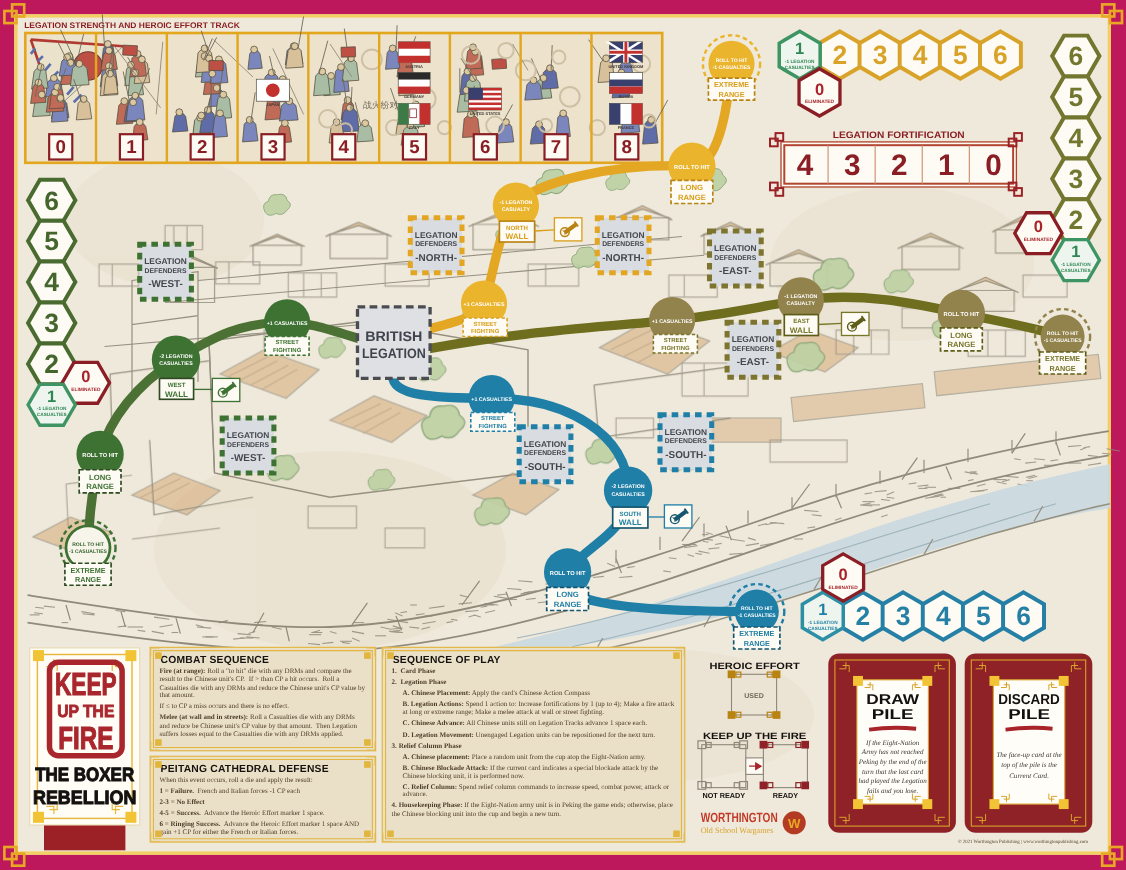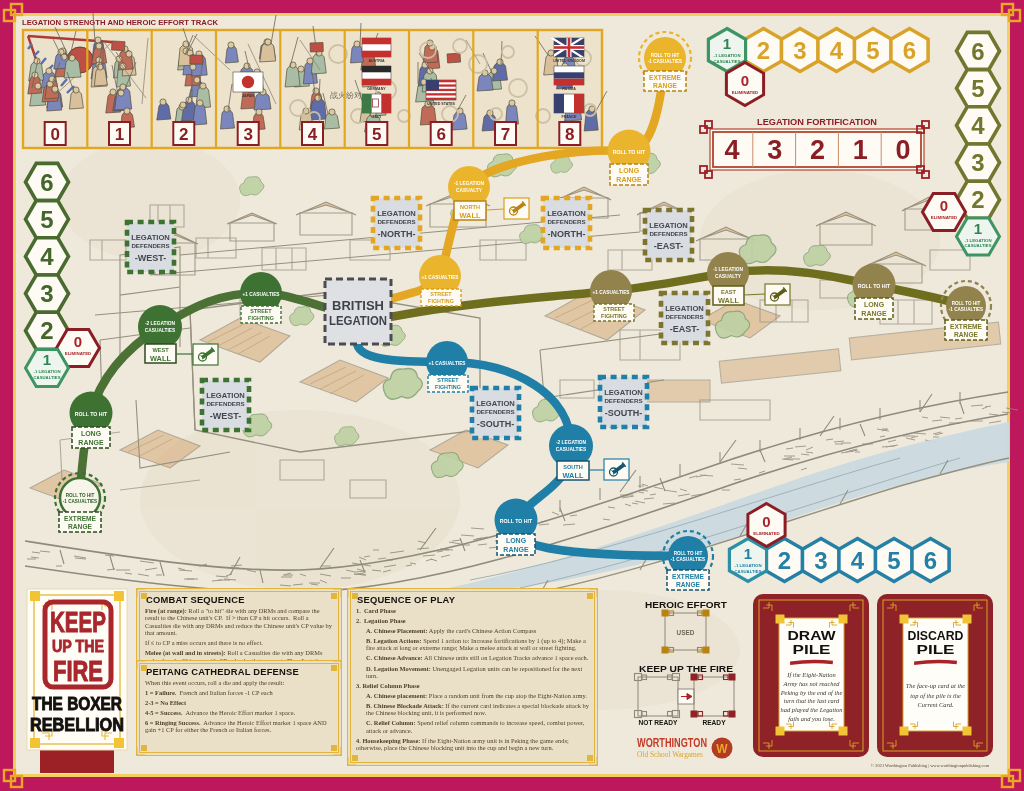--- a/index.html
+++ b/index.html
@@ -1213,36 +1213,36 @@
       <div class="ck" style="left:-4px;bottom:-4px;transform:scaleY(-1);"></div>
       <div class="ck" style="right:-4px;bottom:-4px;transform:scale(-1,-1);"></div>
  <div class="ptitle">COMBAT SEQUENCE</div>
  <div class="pbody">
   <p><b>Fire (at range):</b> Roll a "to hit" die with any DRMs and compare the result to the Chinese unit's CP.&nbsp; If &gt; than CP a hit occurs.&nbsp; Roll a Casualties die with any DRMs and reduce the Chinese unit's CP value by that amount.</p>
   <p>If ≤ to CP a miss occurs and there is no effect.</p>
   <p><b>Melee (at wall and in streets):</b> Roll a Casualties die with any DRMs and reduce be Chinese unit's CP value by that amount.&nbsp; Then Legation suffers losses equal to the Casualties die with any DRMs applied.</p>
  </div>
 </div>
 
-<div class="panel" style="left:136px;top:660px;width:206px;height:96px;">
+<div class="panel" style="left:136px;top:687px;width:206px;height:79px;">
  <div class="ck" style="left:-4px;top:-4px;"></div>
       <div class="ck" style="right:-4px;top:-4px;transform:scaleX(-1);"></div>
       <div class="ck" style="left:-4px;bottom:-4px;transform:scaleY(-1);"></div>
       <div class="ck" style="right:-4px;bottom:-4px;transform:scale(-1,-1);"></div>
  <div class="ptitle">PEITANG CATHEDRAL DEFENSE</div>
  <div class="pbody">
   <p>When this event occurs, roll a die and apply the result:</p>
   <p><b>1 = Failure.</b>&nbsp; French and Italian forces -1 CP each</p>
   <p><b>2-3 = No Effect</b></p>
   <p><b>4-5 = Success.</b>&nbsp; Advance the Heroic Effort marker 1 space.</p>
   <p><b>6 = Ringing Success.</b>&nbsp; Advance the Heroic Effort marker 1 space AND gain +1 CP for either the French or Italian forces.</p>
  </div>
 </div>
 
-<div class="panel" style="left:347px;top:588px;width:251px;height:178px;">
+<div class="panel" style="left:347px;top:588px;width:276px;height:178px;">
  <div class="ck" style="left:-4px;top:-4px;"></div>
       <div class="ck" style="right:-4px;top:-4px;transform:scaleX(-1);"></div>
       <div class="ck" style="left:-4px;bottom:-4px;transform:scaleY(-1);"></div>
       <div class="ck" style="right:-4px;bottom:-4px;transform:scale(-1,-1);"></div>
  <div class="ptitle">SEQUENCE OF PLAY</div>
  <div class="pbody">
   <p class="l1"><b>1.&nbsp; Card Phase</b></p>
   <p class="l1"><b>2.&nbsp; Legation Phase</b></p>
   <p class="l2"><b>A. Chinese Placement:</b> Apply the card's Chinese Action Compass</p>
   <p class="l2"><b>B. Legation Actions:</b> Spend 1 action to: Increase fortifications by 1 (up to 4); Make a fire attack at long or extreme range; Make a melee attack at wall or street fighting.</p>

